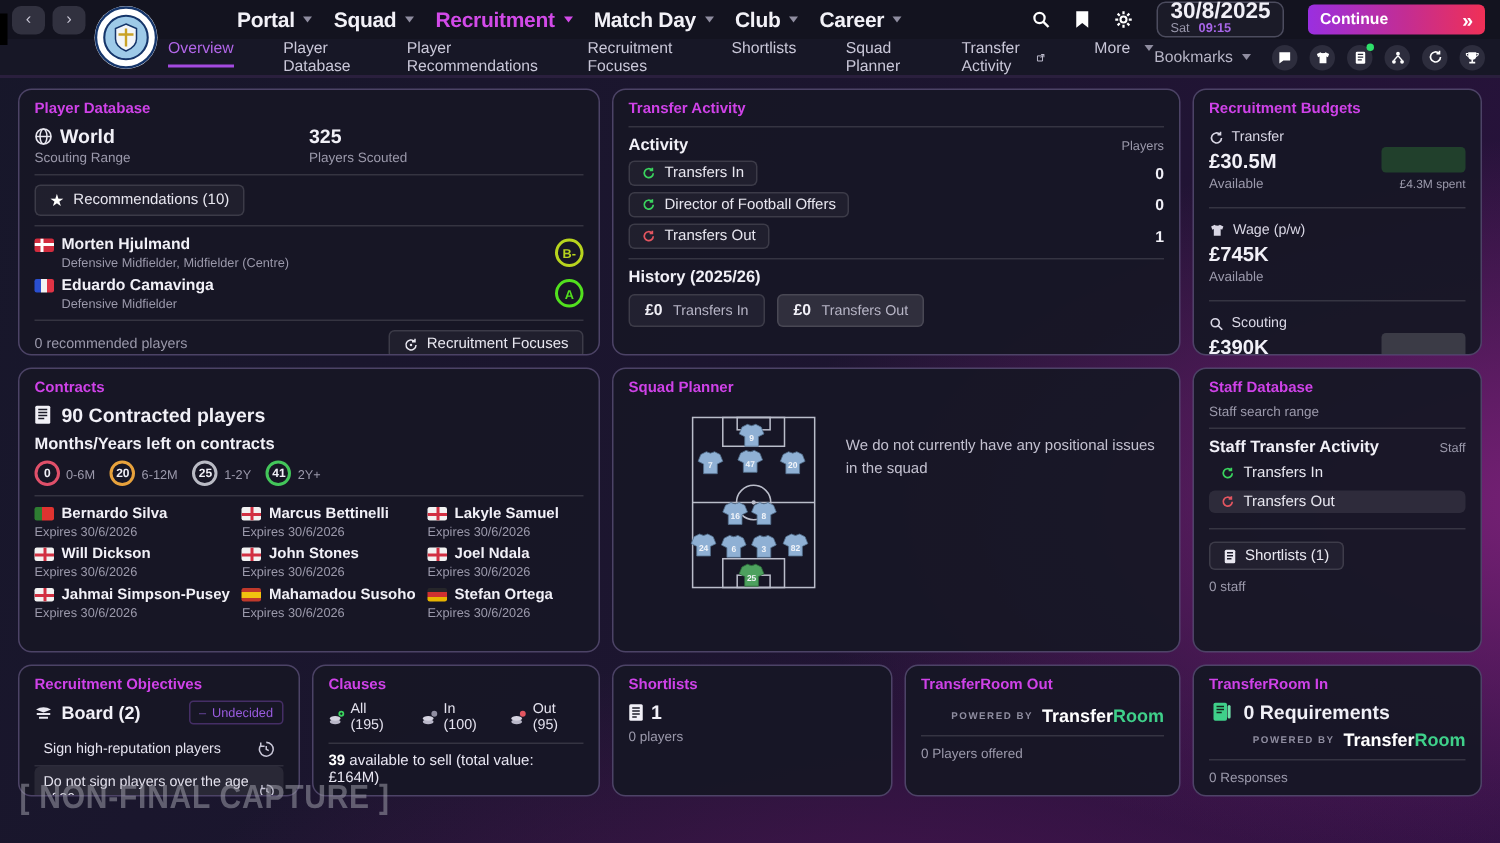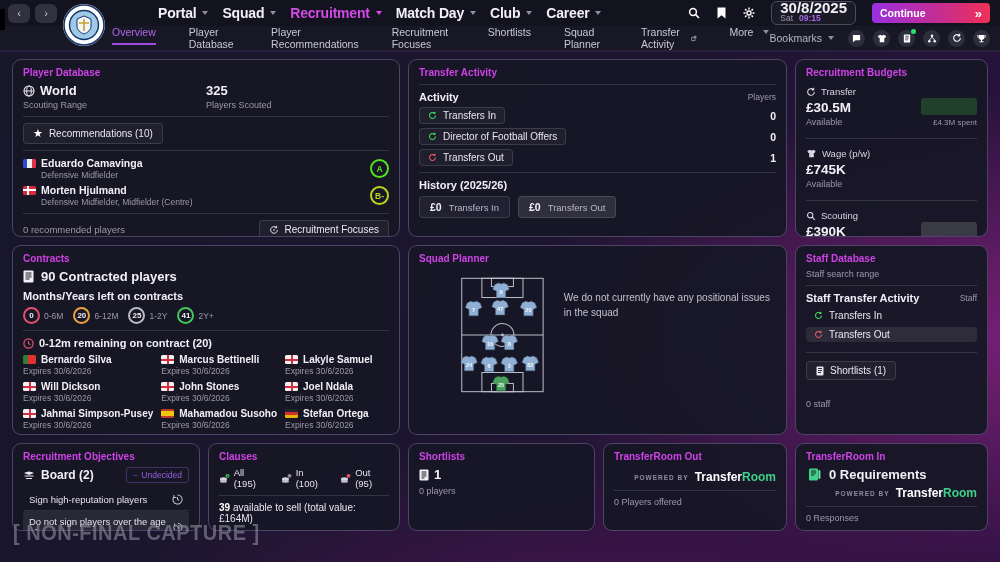--- a/index.html
+++ b/index.html
@@ -305,36 +305,36 @@
       </div>
       <div class="div"></div>
       <div class="pillbtn">
         <span style="color:#fff;font-size:11px">★</span>
         <span>Recommendations (10)</span>
       </div>
       <div class="div"></div>
       <div class="prow">
         <div>
           <div class="pname">
+              <span class="flag f-dk"></span>
+              <span>Morten Hjulmand</span>
+            </div>
+          <div class="ppos">Defensive Midfielder, Midfielder (Centre)</div>
+        </div>
+        <div class="grade g-b">B-</div>
+      </div>
+      <div class="prow">
+        <div>
+          <div class="pname">
               <span class="flag f-fr"></span>
               <span>Eduardo Camavinga</span>
             </div>
           <div class="ppos">Defensive Midfielder</div>
         </div>
         <div class="grade g-a">A</div>
-      </div>
-      <div class="prow">
-        <div>
-          <div class="pname">
-              <span class="flag f-dk"></span>
-              <span>Morten Hjulmand</span>
-            </div>
-          <div class="ppos">Defensive Midfielder, Midfielder (Centre)</div>
-        </div>
-        <div class="grade g-b">B-</div>
       </div>
       <div class="div"></div>
       <div class="pd-foot">
         <span class="foot-note">0 recommended players</span>
         <span class="pillbtn" style="margin-left:auto">
           <svg width="10" height="10" viewBox="0 0 12 12">
               <path d="M10 6a4 4 0 1 1-1.2-2.9 M9.2 1 v2.4 H6.8" fill="none" stroke="#e8e7f0" stroke-width="1.2"></path>
               <circle cx="6" cy="6" r="1" fill="#e8e7f0"></circle>
             </svg>
           <span>Recruitment Focuses</span>
@@ -463,27 +463,20 @@
         <div class="bucket">
             <span class="bk bk2">25</span>
             <span class="bk-lbl">1-2Y</span>
           </div>
         <div class="bucket">
             <span class="bk bk3">41</span>
             <span class="bk-lbl">2Y+</span>
           </div>
       </div>
       <div class="div"></div>
-      <div class="hdr" style="display:flex;align-items:center;gap:5px">
-        <svg width="11" height="11" viewBox="0 0 12 12">
-            <circle cx="6" cy="6" r="5" fill="none" stroke="#e0506a" stroke-width="1.4"></circle>
-            <path d="M6 3.2 V6 l2 1.3" fill="none" stroke="#e0506a" stroke-width="1.2"></path>
-          </svg>
-        <span>0-12m remaining on contract (20)</span>
-      </div>
       <div class="exp-grid">
         <div>
             <div class="exp-name">
               <span class="flag f-pt"></span>
               <span>Bernardo Silva</span>
             </div>
             <div class="exp-sub">Expires 30/6/2026</div>
           </div>
         <div>
             <div class="exp-name">
@@ -634,21 +627,21 @@
           </span>
       </div>
       <div class="div" style="margin-top:10px"></div>
       <div class="pillbtn" style="margin-top:2px">
         <svg width="8" height="10" viewBox="0 0 8 10">
             <rect x="0.5" y="0.5" width="7" height="9" rx="1" fill="#e8e7f0"></rect>
             <path d="M2 2.5h4M2 4.5h4M2 6.5h3" stroke="#1c1c2a" stroke-width="0.9"></path>
           </svg>
         <span>Shortlists (1)</span>
       </div>
-      <div class="sub9" style="margin-top:19px">0 staff</div>
+      <div class="sub9" style="margin-top:5px">0 staff</div>
     </div>
 
     <div class="panel">
       <div class="ptitle">Recruitment Objectives</div>
       <div class="obj-hdr">
         <svg width="12" height="10" viewBox="0 0 12 10">
             <path d="M1 3 Q6 0 11 3 L6 5 z" fill="#e8e7f0"></path>
             <path d="M1.5 6 h9 M3 8.5 h6" stroke="#e8e7f0" stroke-width="1.2"></path>
           </svg>
         <span class="obj-board">Board (2)</span>

